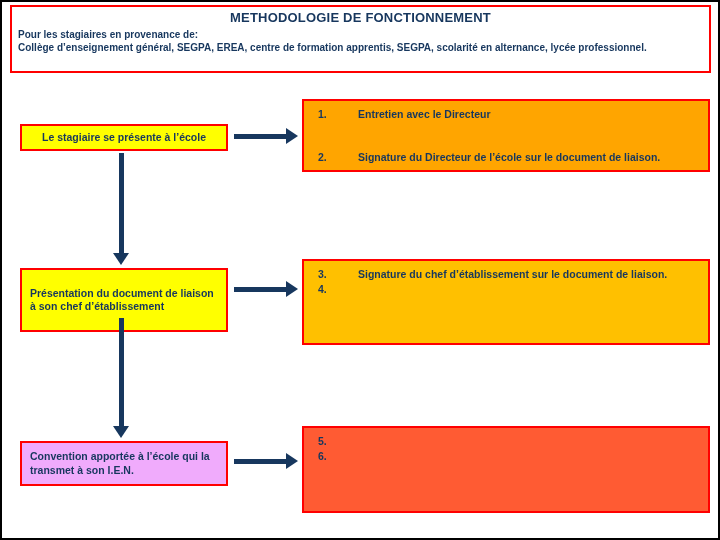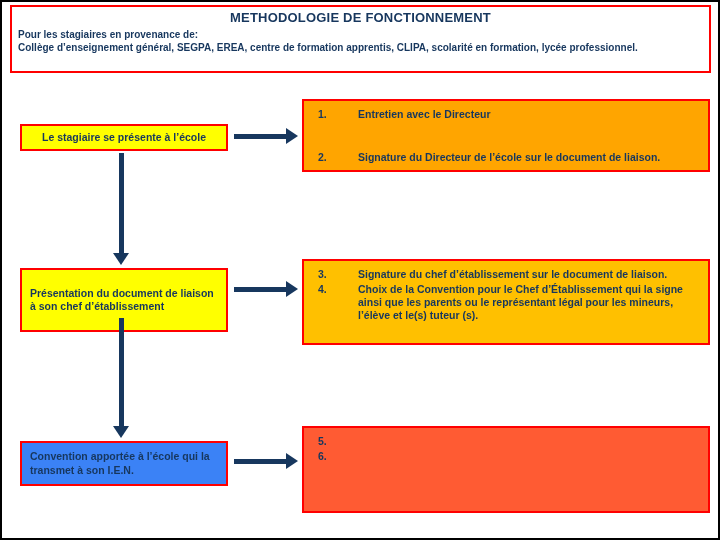--- a/index.html
+++ b/index.html
@@ -45,30 +45,30 @@
   .v2 { left:117px; top:316px; height:108px; }
 </style>
 </head>
 <body>
 
 <div class="slide">
 
   <div class="rbox header-box">
     <div class="header-title">METHODOLOGIE DE FONCTIONNEMENT</div>
     <div class="header-line">Pour les stagiaires en provenance de:</div>
-    <div class="header-line">Collège d’enseignement général, SEGPA, EREA, centre de formation apprentis, CLIPA, scolarité en formation, lycée professionnel.</div>
+    <div class="header-line">Collège d’enseignement général, SEGPA, EREA, centre de formation apprentis, SEGPA, scolarité en alternance, lycée professionnel.</div>
   </div>
 
   <div class="rbox step step1" style="background-color: rgb(255, 255, 0);">
     <span>Le stagiaire se présente à l’école</span>
   </div>
   <div class="rbox step step2" style="background-color: rgb(255, 255, 0);">
     <span>Présentation du document de liaison à son chef d’établissement</span>
   </div>
-  <div class="rbox step step3" style="background-color: #3b82f6;">
+  <div class="rbox step step3" style="background-color: #f0abfc;">
     <span>Convention apportée à l’école qui la transmet à son I.E.N.</span>
   </div>
 
   <div class="harrow h1"></div>
   <div class="harrow h2"></div>
   <div class="harrow h3"></div>
   <div class="varrow v1"></div>
   <div class="varrow v2"></div>
 
   <div class="rbox detail detail1" style="background-color: rgb(255, 165, 0);">
@@ -82,21 +82,20 @@
     </div>
   </div>
 
   <div class="rbox detail detail2" style="background-color: rgb(255, 192, 0);">
     <div class="item">
       <span class="num">3.</span>
       <span class="txt">Signature du chef d’établissement sur le document de liaison.</span>
     </div>
     <div class="item">
       <span class="num">4.</span>
-      <span class="txt">Choix de la Convention pour le Chef d’Établissement qui la signe ainsi que les parents ou le représentant légal pour les mineurs, l’élève et le(s) tuteur (s).</span>
     </div>
   </div>
 
   <div class="rbox detail detail3" style="background-color: rgb(255, 91, 51);">
     <div class="item">
       <span class="num">5.</span>
     </div>
     <div class="item">
       <span class="num">6.</span>
     </div>

